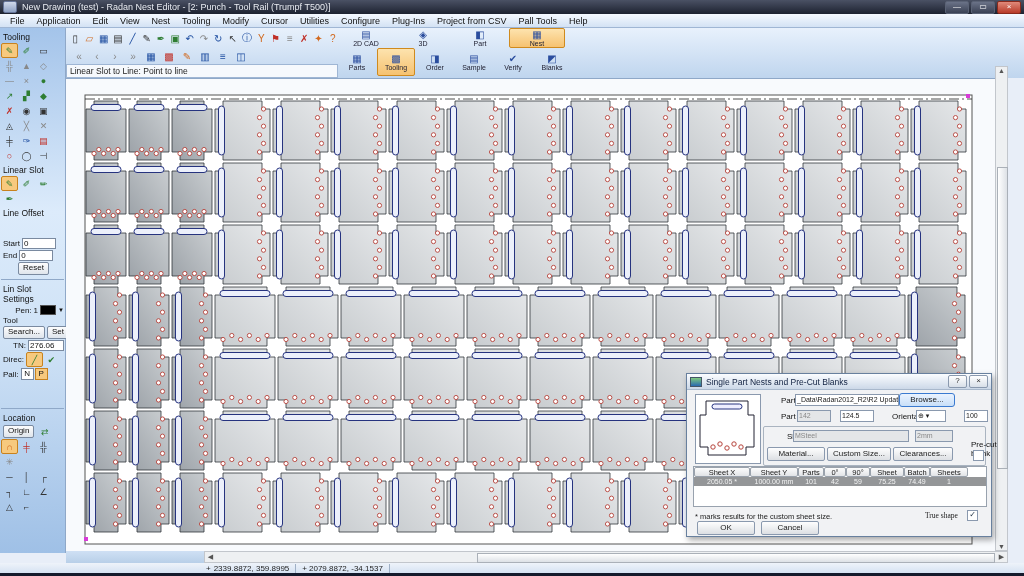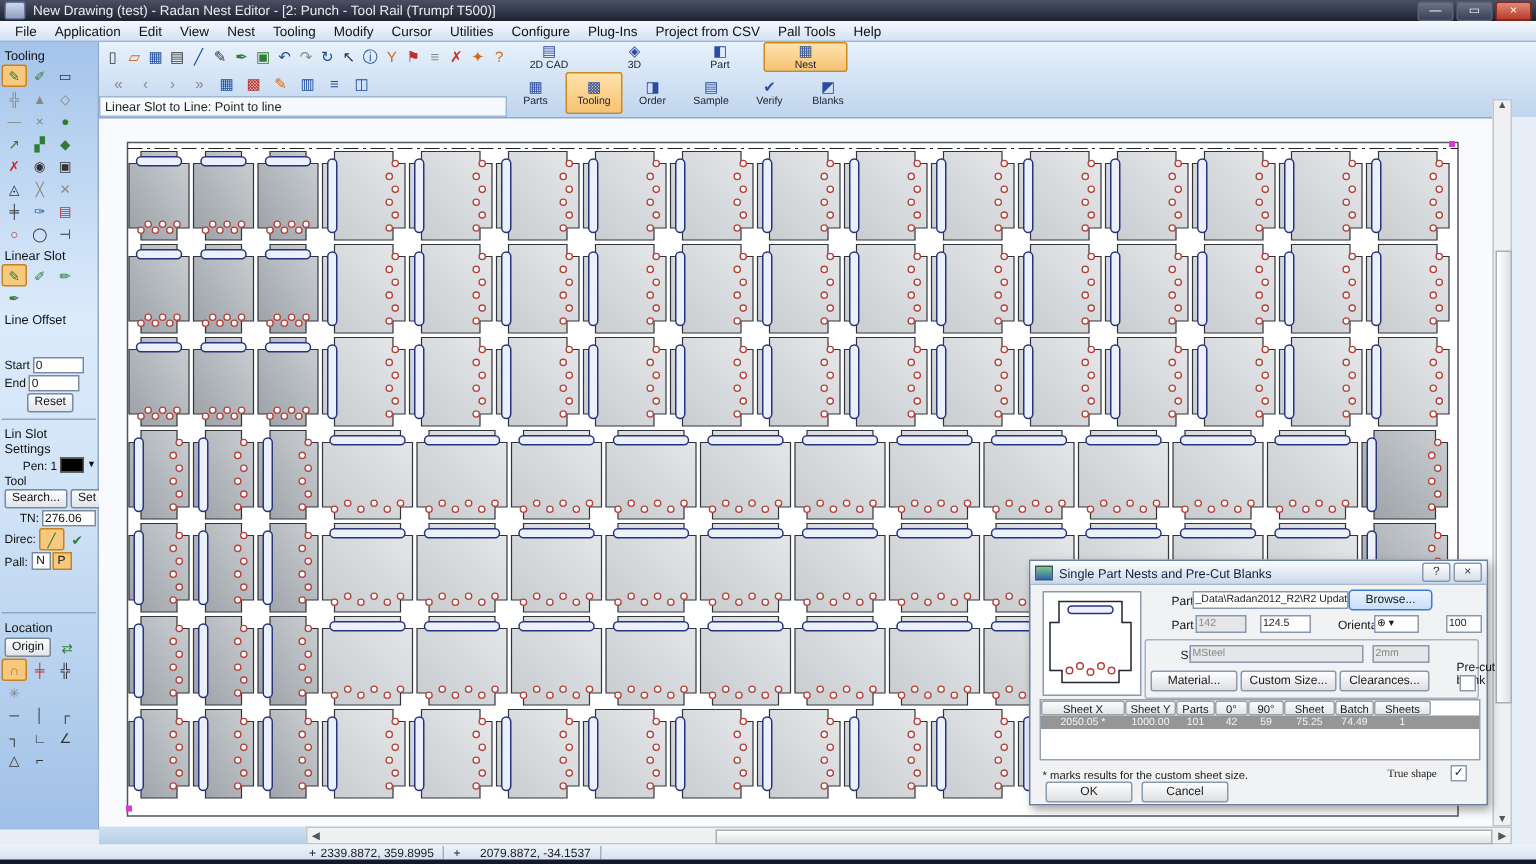--- a/index.html
+++ b/index.html
@@ -86,21 +86,21 @@
   #dlg-group{position:absolute;left:76px;top:52px;width:221px;height:38px;border:1px solid #aab4c0;border-radius:2px;}
   .chk{position:absolute;width:9px;height:9px;background:#fff;border:1px solid #8a99ae;font-size:8px;line-height:8px;text-align:center;color:#234;}
   #dlg-table{position:absolute;left:6px;top:92px;width:292px;border:1px solid #98a2ae;background:#fff;}
   #dlg-table .thead{display:flex;}
   #dlg-table .th{background:linear-gradient(#fcfcfc,#e2e4e7);border:1px solid #9aa2ac;border-radius:2px;
                  text-align:center;font-size:7.5px;height:10px;line-height:10px;box-sizing:border-box;}
   #dlg-table .trow{display:flex;height:9px;}
   #dlg-table .trow.sel{background:#949698;color:#f4f4f4;}
   #dlg-table .td{font-size:7px;text-align:center;line-height:9px;overflow:hidden;}
   #dlg-table .tspace{height:20px;}
-  .c0{width:56px}.c1{width:34px}.c2{width:26px}.c3{width:22px}.c4{width:24px}.c5{width:34px}.c6{width:26px}.c7{width:38px}
+  .c0{width:56px}.c1{width:48px}.c2{width:26px}.c3{width:22px}.c4{width:24px}.c5{width:34px}.c6{width:26px}.c7{width:38px}
   #dlg-footnote{position:absolute;left:8px;top:138px;font-size:7.5px;color:#222;}
   #trueshape-label{position:absolute;left:238px;top:137px;font-size:7.5px;font-family:Liberation Serif, serif;}
   
   .green{color:#2e7d32}.red{color:#c03028}.blue{color:#1a4a9e}.dark{color:#333}.orange{color:#d2691e}.gray{color:#888}
 </style>
 </head>
 <body>
 
 <div id="titlebar" class="abs">
   <span class="appicon"></span>
@@ -1430,21 +1430,21 @@
   <span class="scroll-arrow" style="left:0;top:1px">◀</span>
   <div id="hthumb"></div>
   <span class="scroll-arrow" style="right:0;top:1px">▶</span>
 </div>
 
 <div id="statusbar" class="abs">
   <span style="margin-left:206px">+</span>
   <span style="margin-left:3px">2339.8872, 359.8995</span>
   <span class="sep"></span>
   <span>+</span>
-  <span style="margin-left:13px">2079.8872, -34.1537</span>
+  <span style="margin-left:2px">2079.8872, -34.1537</span>
   <span class="sep"></span>
 </div>
 <div id="bottomstrip" class="abs"></div>
 
 <div id="dialog" class="abs">
   <div id="dlg-title">
     <span class="dlgicon"></span>
     <span>Single Part Nests and Pre-Cut Blanks</span>
     <span class="spacer"></span>
     <span class="dlg-winbtn">?</span>

